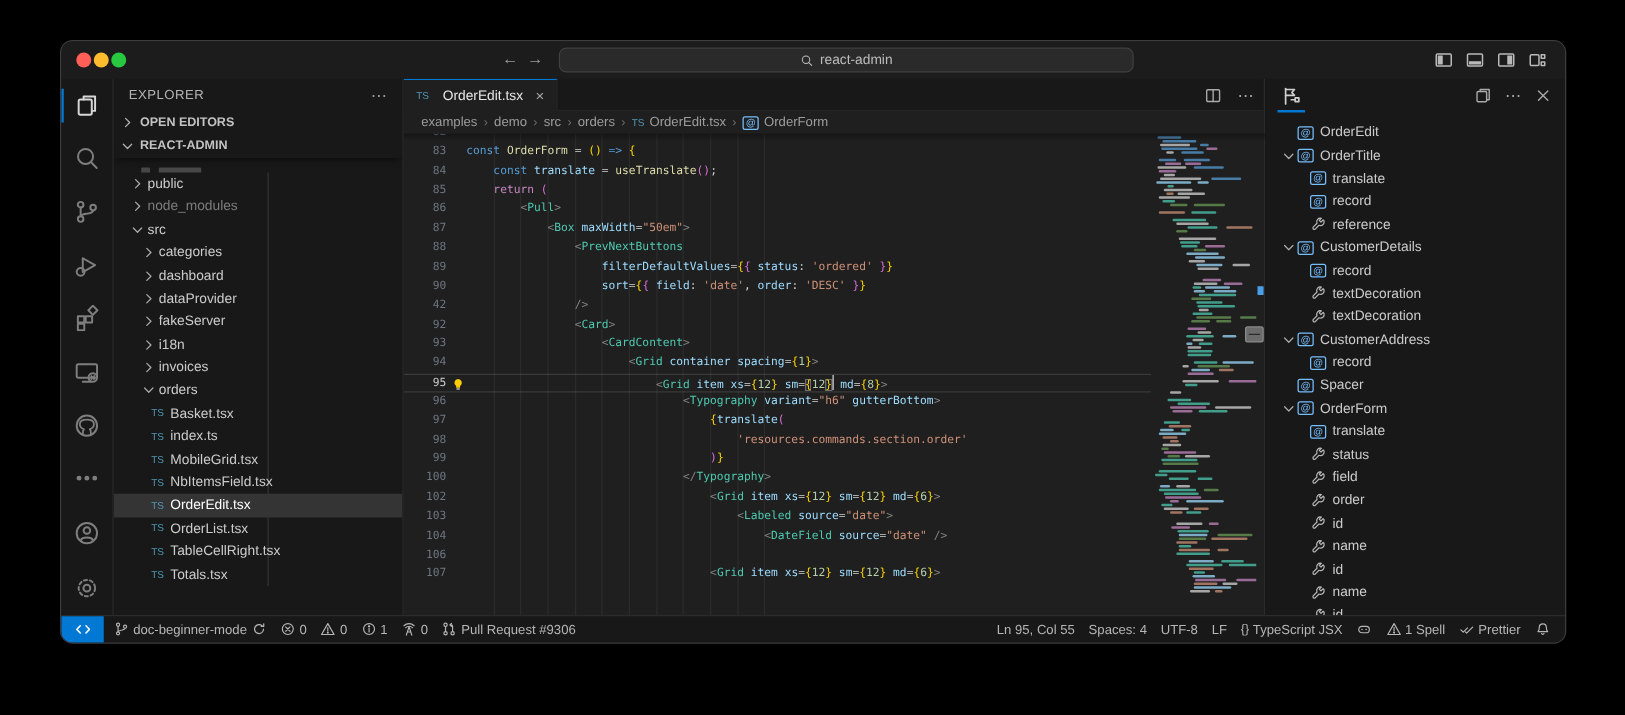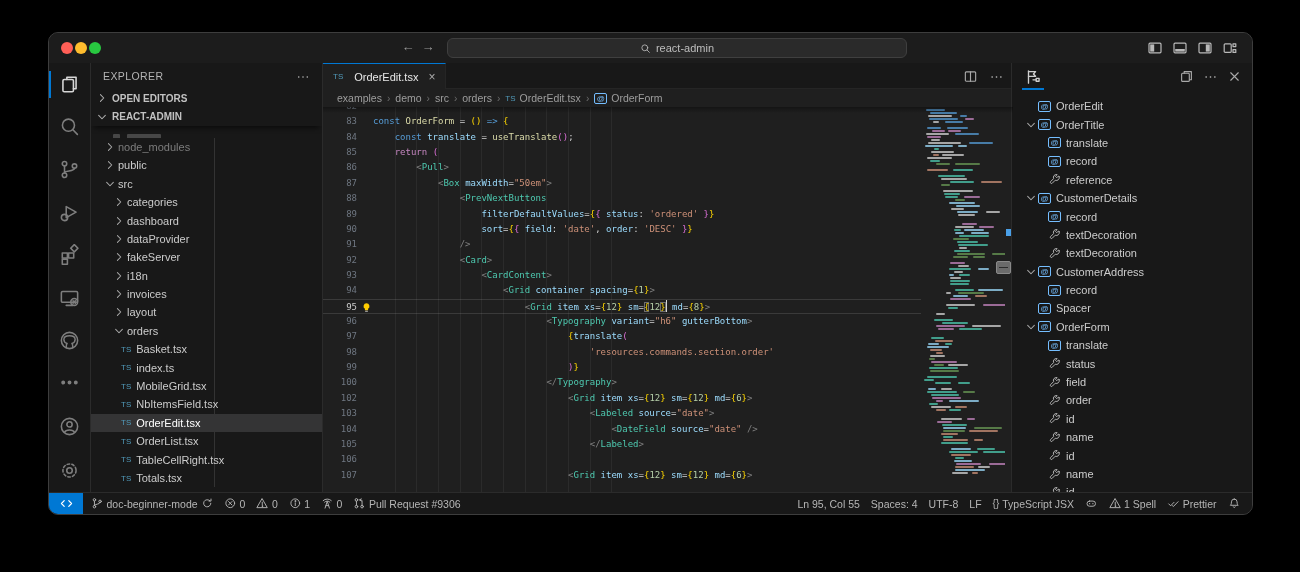--- a/index.html
+++ b/index.html
@@ -266,79 +266,73 @@
             <path d="M4.2 6.2l3.8 3.8 3.8-3.8"></path>
           </svg></span>
       <span>REACT-ADMIN</span>
     </div>
     <div class="partial-row">
       <div class="stub" style="left:22px;width:7px"></div>
       <div class="stub" style="left:36px;width:34px"></div>
     </div>
     <div class="tree">
       <div class="guide-v" style="left:123px"></div>
-    <div class="tree-row dim" style="padding-left: 12px;">
+    <div class="tree-row" style="padding-left: 12px;">
           <span class="chev"><svg viewBox="0 0 16 16" fill="none" stroke="currentColor" stroke-width="1.2" stroke-linecap="round" stroke-linejoin="round">
               <path d="M6.2 4.2l3.8 3.8-3.8 3.8"></path>
             </svg></span>
+          <span>public</span>
+        </div>
+        <div class="tree-row dim" style="padding-left: 12px;">
+          <span class="chev"><svg viewBox="0 0 16 16" fill="none" stroke="currentColor" stroke-width="1.2" stroke-linecap="round" stroke-linejoin="round">
+              <path d="M6.2 4.2l3.8 3.8-3.8 3.8"></path>
+            </svg></span>
           <span>node_modules</span>
         </div>
         <div class="tree-row" style="padding-left: 12px;">
           <span class="chev"><svg viewBox="0 0 16 16" fill="none" stroke="currentColor" stroke-width="1.2" stroke-linecap="round" stroke-linejoin="round">
+              <path d="M4.2 6.2l3.8 3.8 3.8-3.8"></path>
+            </svg></span>
+          <span>src</span>
+        </div>
+        <div class="tree-row" style="padding-left: 21px;">
+          <span class="chev"><svg viewBox="0 0 16 16" fill="none" stroke="currentColor" stroke-width="1.2" stroke-linecap="round" stroke-linejoin="round">
               <path d="M6.2 4.2l3.8 3.8-3.8 3.8"></path>
             </svg></span>
-          <span>public</span>
-        </div>
-        <div class="tree-row" style="padding-left: 12px;">
-          <span class="chev"><svg viewBox="0 0 16 16" fill="none" stroke="currentColor" stroke-width="1.2" stroke-linecap="round" stroke-linejoin="round">
-              <path d="M4.2 6.2l3.8 3.8 3.8-3.8"></path>
-            </svg></span>
-          <span>src</span>
+          <span>categories</span>
         </div>
         <div class="tree-row" style="padding-left: 21px;">
           <span class="chev"><svg viewBox="0 0 16 16" fill="none" stroke="currentColor" stroke-width="1.2" stroke-linecap="round" stroke-linejoin="round">
               <path d="M6.2 4.2l3.8 3.8-3.8 3.8"></path>
             </svg></span>
-          <span>categories</span>
+          <span>dashboard</span>
         </div>
         <div class="tree-row" style="padding-left: 21px;">
           <span class="chev"><svg viewBox="0 0 16 16" fill="none" stroke="currentColor" stroke-width="1.2" stroke-linecap="round" stroke-linejoin="round">
               <path d="M6.2 4.2l3.8 3.8-3.8 3.8"></path>
             </svg></span>
-          <span>dashboard</span>
+          <span>dataProvider</span>
         </div>
         <div class="tree-row" style="padding-left: 21px;">
           <span class="chev"><svg viewBox="0 0 16 16" fill="none" stroke="currentColor" stroke-width="1.2" stroke-linecap="round" stroke-linejoin="round">
               <path d="M6.2 4.2l3.8 3.8-3.8 3.8"></path>
             </svg></span>
-          <span>dataProvider</span>
+          <span>fakeServer</span>
         </div>
         <div class="tree-row" style="padding-left: 21px;">
           <span class="chev"><svg viewBox="0 0 16 16" fill="none" stroke="currentColor" stroke-width="1.2" stroke-linecap="round" stroke-linejoin="round">
               <path d="M6.2 4.2l3.8 3.8-3.8 3.8"></path>
             </svg></span>
-          <span>fakeServer</span>
+          <span>i18n</span>
         </div>
         <div class="tree-row" style="padding-left: 21px;">
           <span class="chev"><svg viewBox="0 0 16 16" fill="none" stroke="currentColor" stroke-width="1.2" stroke-linecap="round" stroke-linejoin="round">
               <path d="M6.2 4.2l3.8 3.8-3.8 3.8"></path>
             </svg></span>
-          <span>i18n</span>
-        </div>
-        <div class="tree-row" style="padding-left: 21px;">
-          <span class="chev"><svg viewBox="0 0 16 16" fill="none" stroke="currentColor" stroke-width="1.2" stroke-linecap="round" stroke-linejoin="round">
-              <path d="M6.2 4.2l3.8 3.8-3.8 3.8"></path>
-            </svg></span>
           <span>invoices</span>
-        </div>
-        <div class="tree-row" style="padding-left: 21px;">
-          <span class="chev"><svg viewBox="0 0 16 16" fill="none" stroke="currentColor" stroke-width="1.2" stroke-linecap="round" stroke-linejoin="round">
-              <path d="M6.2 4.2l3.8 3.8-3.8 3.8"></path>
-            </svg></span>
-          <span>layout</span>
         </div>
         <div class="tree-row" style="padding-left: 21px;">
           <span class="chev"><svg viewBox="0 0 16 16" fill="none" stroke="currentColor" stroke-width="1.2" stroke-linecap="round" stroke-linejoin="round">
               <path d="M4.2 6.2l3.8 3.8 3.8-3.8"></path>
             </svg></span>
           <span>orders</span>
         </div>
         <div class="tree-row" style="padding-left: 30px;">
           <span class="ts-badge">TS</span>
           <span>Basket.tsx</span>
@@ -423,37 +417,36 @@
       <div class="code-lines">
           <div class="code-line"><span class="ln">82</span><span class="lc"></span></div>
           <div class="code-line"><span class="ln">83</span><span class="lc"><span class="k">const</span><span class="p"> </span><span class="f">OrderForm</span><span class="p"> = </span><span class="b1">()</span><span class="p"> </span><span class="k">=&gt;</span><span class="p"> </span><span class="b1">{</span></span></div>
           <div class="code-line"><span class="ln">84</span><span class="lc"><span class="p">    </span><span class="k">const</span><span class="p"> </span><span class="v">translate</span><span class="p"> = </span><span class="f">useTranslate</span><span class="b2">()</span><span class="p">;</span></span></div>
           <div class="code-line"><span class="ln">85</span><span class="lc"><span class="p">    </span><span class="c">return</span><span class="p"> </span><span class="b2">(</span></span></div>
           <div class="code-line"><span class="ln">86</span><span class="lc"><span class="p">        </span><span class="g">&lt;</span><span class="tg">Pull</span><span class="g">&gt;</span></span></div>
           <div class="code-line"><span class="ln">87</span><span class="lc"><span class="p">            </span><span class="g">&lt;</span><span class="tg">Box</span><span class="p"> </span><span class="v">maxWidth</span><span class="p">=</span><span class="s">"50em"</span><span class="g">&gt;</span></span></div>
           <div class="code-line"><span class="ln">88</span><span class="lc"><span class="p">                </span><span class="g">&lt;</span><span class="tg">PrevNextButtons</span></span></div>
           <div class="code-line"><span class="ln">89</span><span class="lc"><span class="p">                    </span><span class="v">filterDefaultValues</span><span class="p">=</span><span class="b1">{</span><span class="b2">{</span><span class="p"> </span><span class="v">status</span><span class="p">: </span><span class="s">'ordered'</span><span class="p"> </span><span class="b2">}</span><span class="b1">}</span></span></div>
           <div class="code-line"><span class="ln">90</span><span class="lc"><span class="p">                    </span><span class="v">sort</span><span class="p">=</span><span class="b1">{</span><span class="b2">{</span><span class="p"> </span><span class="v">field</span><span class="p">: </span><span class="s">'date'</span><span class="p">, </span><span class="v">order</span><span class="p">: </span><span class="s">'DESC'</span><span class="p"> </span><span class="b2">}</span><span class="b1">}</span></span></div>
-          <div class="code-line"><span class="ln">91</span><span class="lc"><span class="p">                </span><span class="g">/&gt;</span></span></div>
+          <div class="code-line"><span class="ln">42</span><span class="lc"><span class="p">                </span><span class="g">/&gt;</span></span></div>
           <div class="code-line"><span class="ln">92</span><span class="lc"><span class="p">                </span><span class="g">&lt;</span><span class="tg">Card</span><span class="g">&gt;</span></span></div>
           <div class="code-line"><span class="ln">93</span><span class="lc"><span class="p">                    </span><span class="g">&lt;</span><span class="tg">CardContent</span><span class="g">&gt;</span></span></div>
           <div class="code-line"><span class="ln">94</span><span class="lc"><span class="p">                        </span><span class="g">&lt;</span><span class="tg">Grid</span><span class="p"> </span><span class="v">container</span><span class="p"> </span><span class="v">spacing</span><span class="p">=</span><span class="b1">{</span><span class="n">1</span><span class="b1">}</span><span class="g">&gt;</span></span></div>
           <div class="code-line cur-line"><span class="ln">95</span><span class="bulb ic"><svg viewBox="0 0 16 16">
                 <path d="M8 1.8a4.4 4.4 0 0 1 2.3 8.1V12H5.7V9.9A4.4 4.4 0 0 1 8 1.8z" fill="#ffcc00"></path>
                 <rect x="6" y="12.6" width="4" height="1.6" rx=".5" fill="#bdbdbd"></rect>
               </svg></span><span class="lc"><span class="p">                            </span><span class="g">&lt;</span><span class="tg">Grid</span><span class="p"> </span><span class="v">item</span><span class="p"> </span><span class="v">xs</span><span class="p">=</span><span class="b1">{</span><span class="n">12</span><span class="b1">}</span><span class="p"> </span><span class="v">sm</span><span class="p">=</span><span class="hb">{</span><span class="n">12</span><span class="hb">}</span><span class="cursor"></span><span class="p"> </span><span class="v">md</span><span class="p">=</span><span class="b1">{</span><span class="n">8</span><span class="b1">}</span><span class="g">&gt;</span></span></div>
           <div class="code-line"><span class="ln">96</span><span class="lc"><span class="p">                                </span><span class="g">&lt;</span><span class="tg">Typography</span><span class="p"> </span><span class="v">variant</span><span class="p">=</span><span class="s">"h6"</span><span class="p"> </span><span class="v">gutterBottom</span><span class="g">&gt;</span></span></div>
           <div class="code-line"><span class="ln">97</span><span class="lc"><span class="p">                                    </span><span class="b1">{</span><span class="v">translate</span><span class="b2">(</span></span></div>
           <div class="code-line"><span class="ln">98</span><span class="lc"><span class="p">                                        </span><span class="s">'resources.commands.section.order'</span></span></div>
           <div class="code-line"><span class="ln">99</span><span class="lc"><span class="p">                                    </span><span class="b2">)</span><span class="b1">}</span></span></div>
           <div class="code-line"><span class="ln">100</span><span class="lc"><span class="p">                                </span><span class="g">&lt;/</span><span class="tg">Typography</span><span class="g">&gt;</span></span></div>
           <div class="code-line"><span class="ln">102</span><span class="lc"><span class="p">                                    </span><span class="g">&lt;</span><span class="tg">Grid</span><span class="p"> </span><span class="v">item</span><span class="p"> </span><span class="v">xs</span><span class="p">=</span><span class="b1">{</span><span class="n">12</span><span class="b1">}</span><span class="p"> </span><span class="v">sm</span><span class="p">=</span><span class="b1">{</span><span class="n">12</span><span class="b1">}</span><span class="p"> </span><span class="v">md</span><span class="p">=</span><span class="b1">{</span><span class="n">6</span><span class="b1">}</span><span class="g">&gt;</span></span></div>
           <div class="code-line"><span class="ln">103</span><span class="lc"><span class="p">                                        </span><span class="g">&lt;</span><span class="tg">Labeled</span><span class="p"> </span><span class="v">source</span><span class="p">=</span><span class="s">"date"</span><span class="g">&gt;</span></span></div>
           <div class="code-line"><span class="ln">104</span><span class="lc"><span class="p">                                            </span><span class="g">&lt;</span><span class="tg">DateField</span><span class="p"> </span><span class="v">source</span><span class="p">=</span><span class="s">"date"</span><span class="p"> </span><span class="g">/&gt;</span></span></div>
-          <div class="code-line"><span class="ln">105</span><span class="lc"><span class="p">                                        </span><span class="g">&lt;/</span><span class="tg">Labeled</span><span class="g">&gt;</span></span></div>
           <div class="code-line"><span class="ln">106</span></div>
           <div class="code-line"><span class="ln">107</span><span class="lc"><span class="p">                                    </span><span class="g">&lt;</span><span class="tg">Grid</span><span class="p"> </span><span class="v">item</span><span class="p"> </span><span class="v">xs</span><span class="p">=</span><span class="b1">{</span><span class="n">12</span><span class="b1">}</span><span class="p"> </span><span class="v">sm</span><span class="p">=</span><span class="b1">{</span><span class="n">12</span><span class="b1">}</span><span class="p"> </span><span class="v">md</span><span class="p">=</span><span class="b1">{</span><span class="n">6</span><span class="b1">}</span><span class="g">&gt;</span></span></div>
         </div>
     <div class="indent-guide" style="left: 71.68px;"></div>
         <div class="indent-guide" style="left: 93.36px;"></div>
         <div class="indent-guide" style="left: 115.04px;"></div>
         <div class="indent-guide" style="left: 136.72px;"></div>
         <div class="indent-guide" style="left: 158.4px;"></div>
         <div class="indent-guide" style="left: 180.08px;"></div>
         <div class="indent-guide" style="left: 201.76px;"></div>

